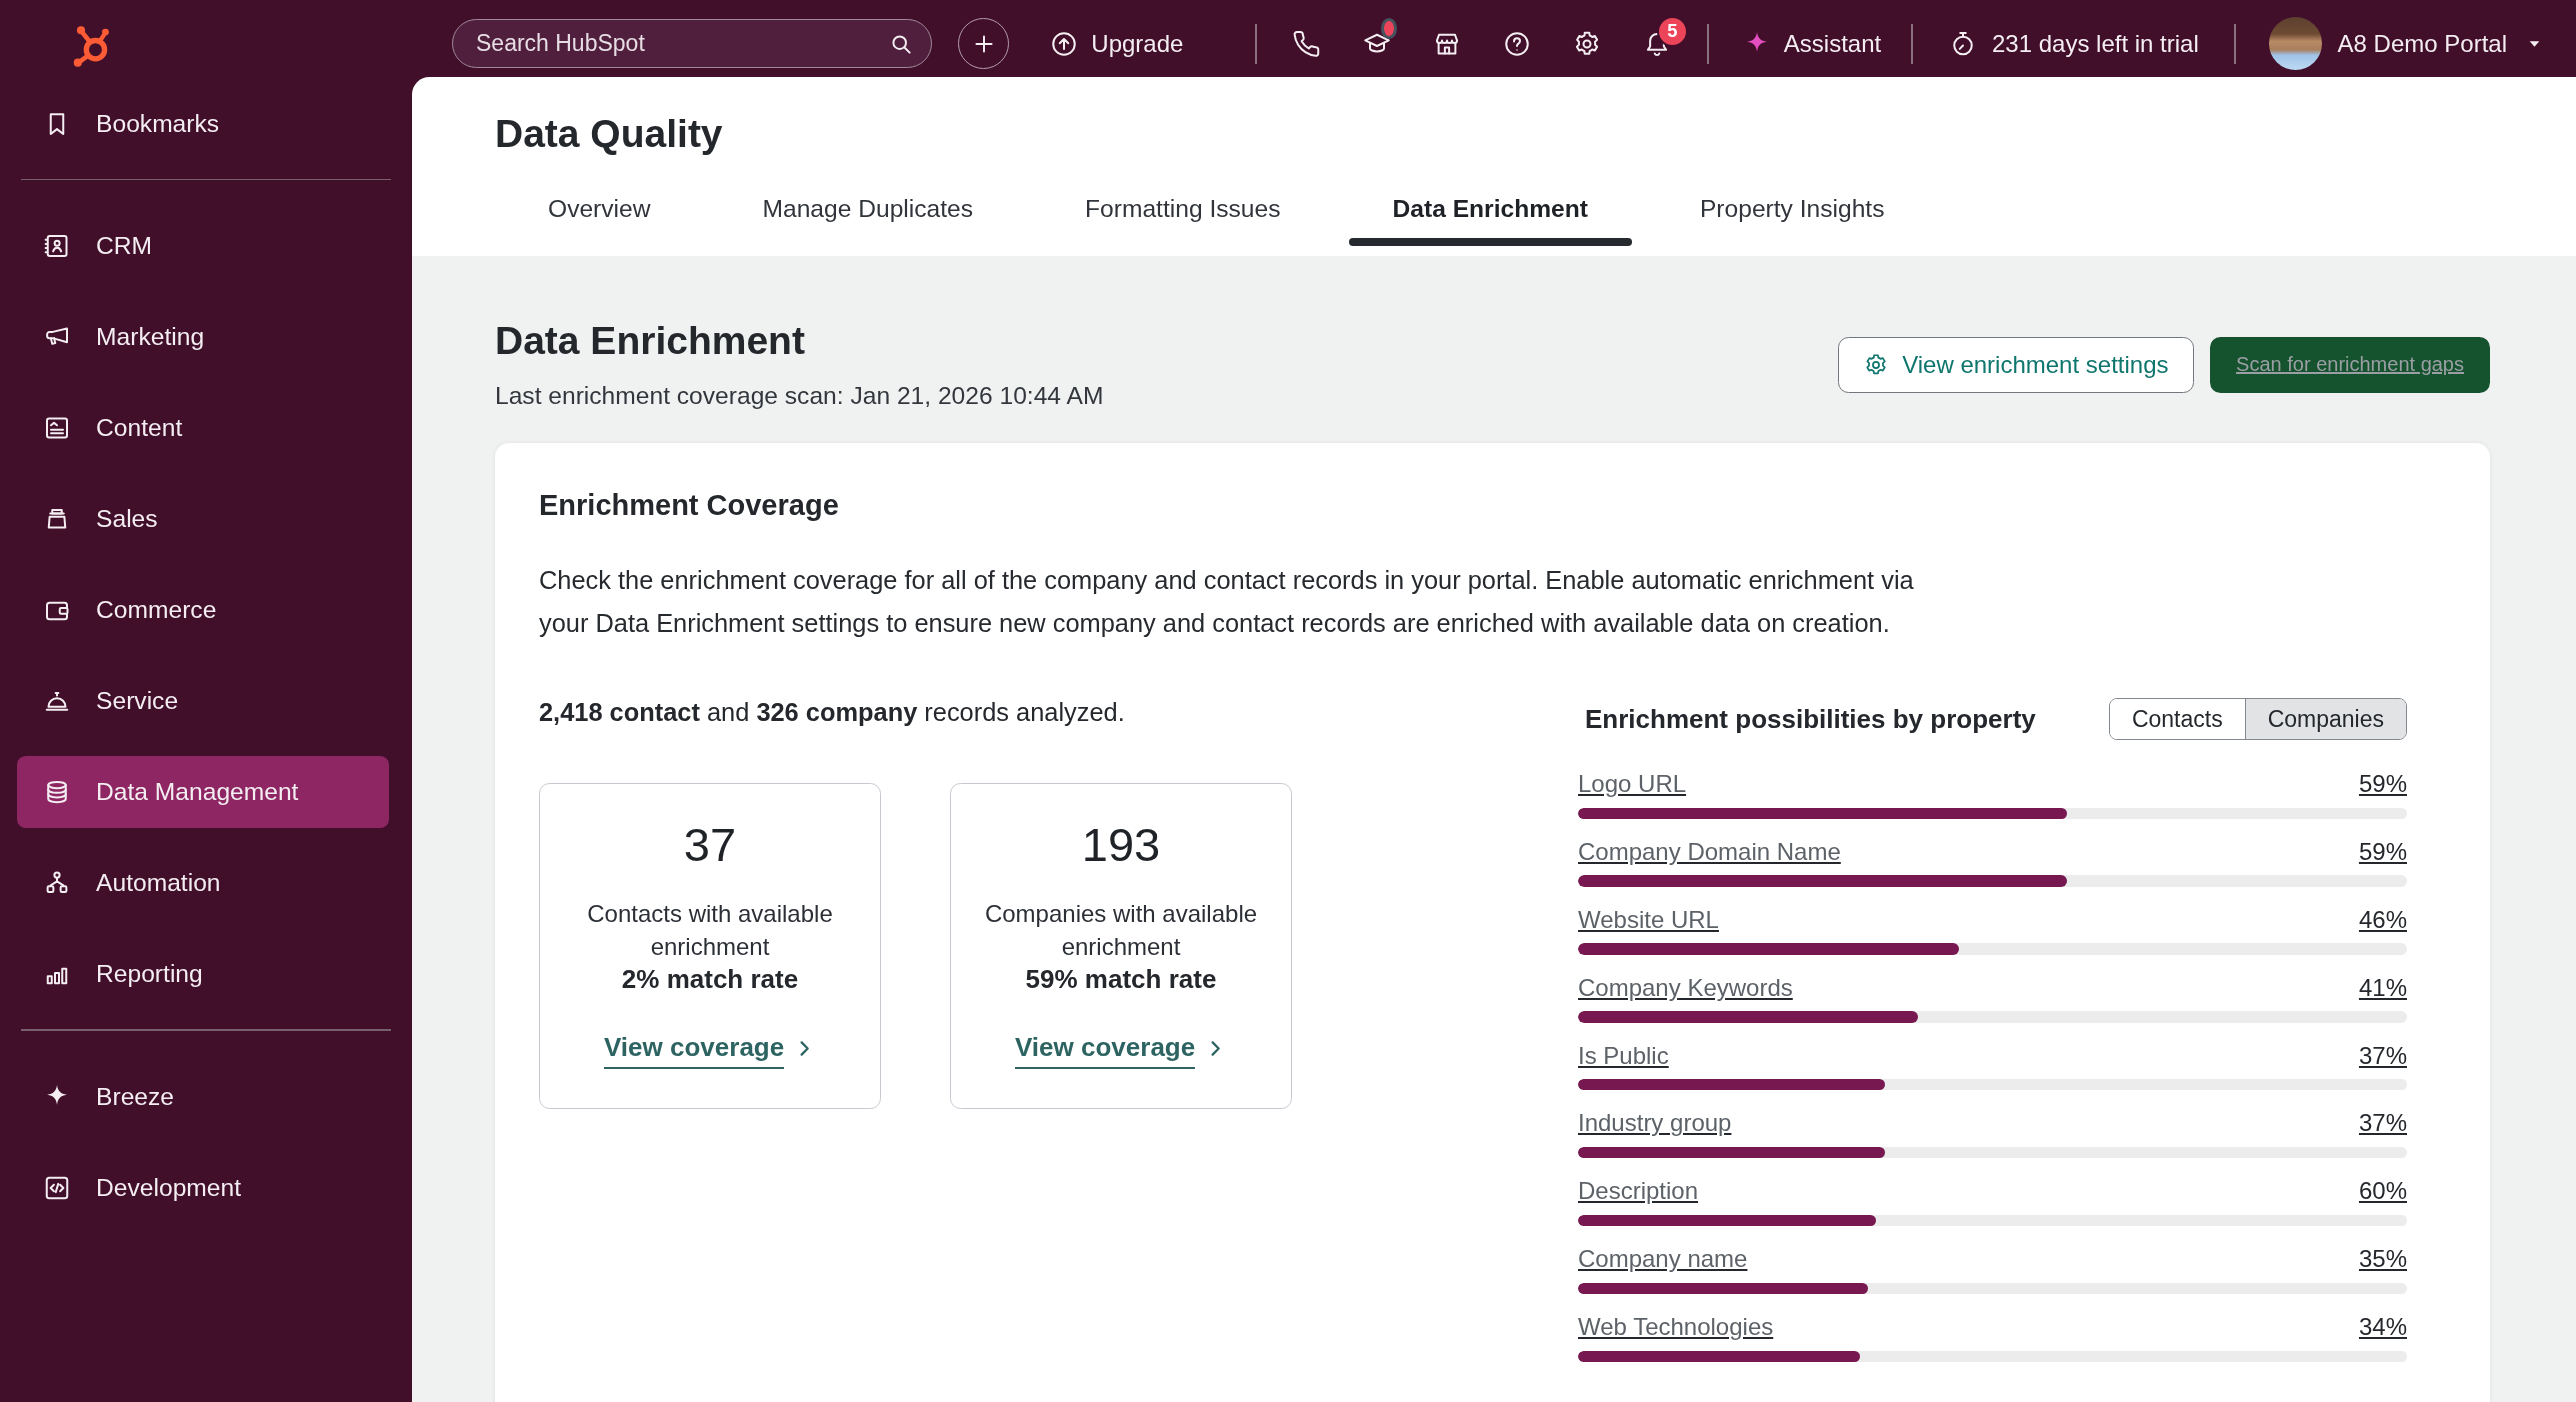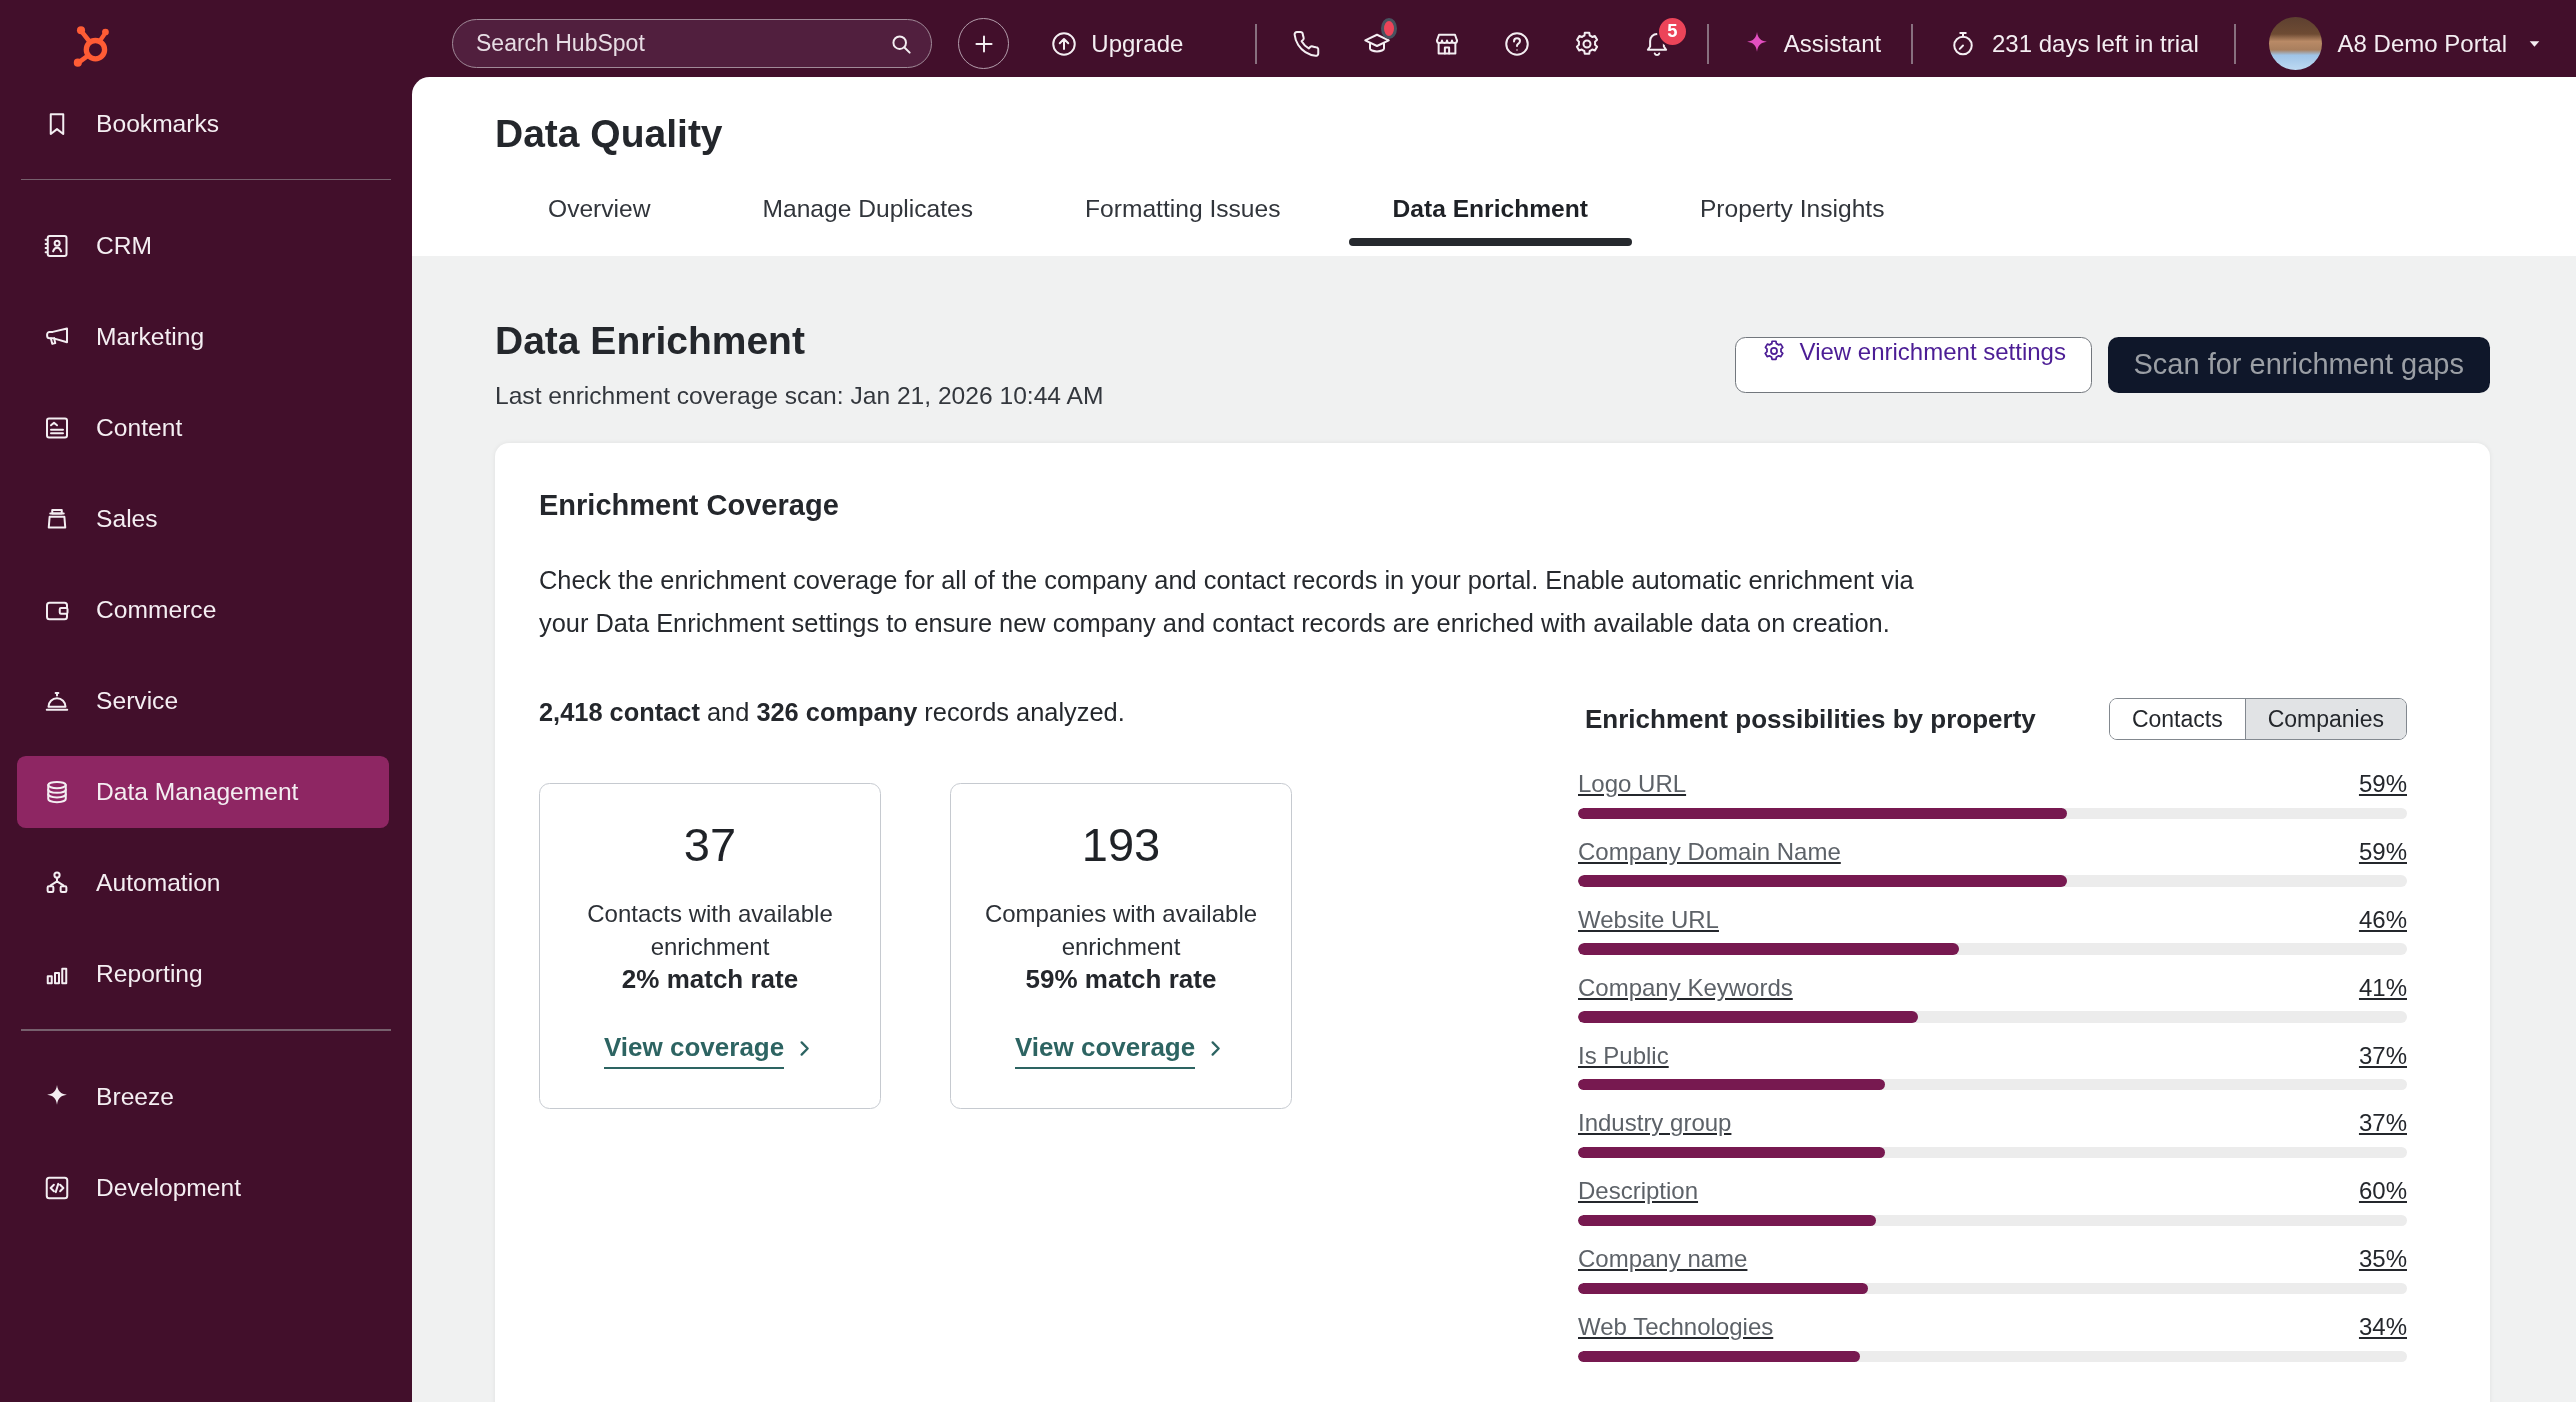--- a/index.html
+++ b/index.html
@@ -93,28 +93,28 @@
     content: ""; position: absolute; left: -44px; right: -44px; bottom: 0; height: 8px;
     border-radius: 5.3px; background: #26292e;
   }
 
   .content { flex: 1; background: var(--c-page, #f0f1f1); padding: 0 86px 0 83px; overflow: hidden; }
   .section-head { display: flex; justify-content: space-between; margin-top: 63px; }
   .section-title { font-size: 39px; font-weight: 700; }
   .last-scan { margin-top: 19px; font-size: 24.6px; color: #33373d; }
   .actions { display: flex; gap: 16px; margin-top: 17.5px; align-items: flex-start; }
   .btn-secondary {
-    display: flex; gap: 13px; background: #fff;
+    display: flex; align-items: center; gap: 13px; background: #fff;
     border: 1.8px solid #72777d; border-radius: 10.5px; height: 56px; padding: 0 24.6px;
-    font-size: 24px; font-weight: 500; color: #4c1d95; font-family: inherit;
+    font-size: 24px; font-weight: 500; color: #0f766e; font-family: inherit;
   }
   .btn-secondary svg { width: 26px; height: 26px; }
   .btn-disabled {
-    background: #0f172a; color: #9b9fa5; border: none; height: 56px; padding: 0 26px;
-    border-radius: 10.5px; font-size: 29px; display: flex; align-items: center; font-family: inherit;
+    background: #14532d; color: #9b9fa5; border: none; height: 56px; padding: 0 26px;
+    border-radius: 10.5px; font-size: 20px; display: flex; align-items: center; font-family: inherit; text-decoration: underline;
   }
 
   .card {
     margin-top: 33px; background: #fff; border-radius: 14px;
     box-shadow: 0 0.9px 5.3px rgba(0,0,0,.07);
     padding: 46px 83px 70px 44px;
   }
   .cov-title { font-size: 29px; font-weight: 700; }
   .cov-desc { margin-top: 37px; font-size: 25.4px; line-height: 43px; max-width: 1394px; color: #26292e; }
 

